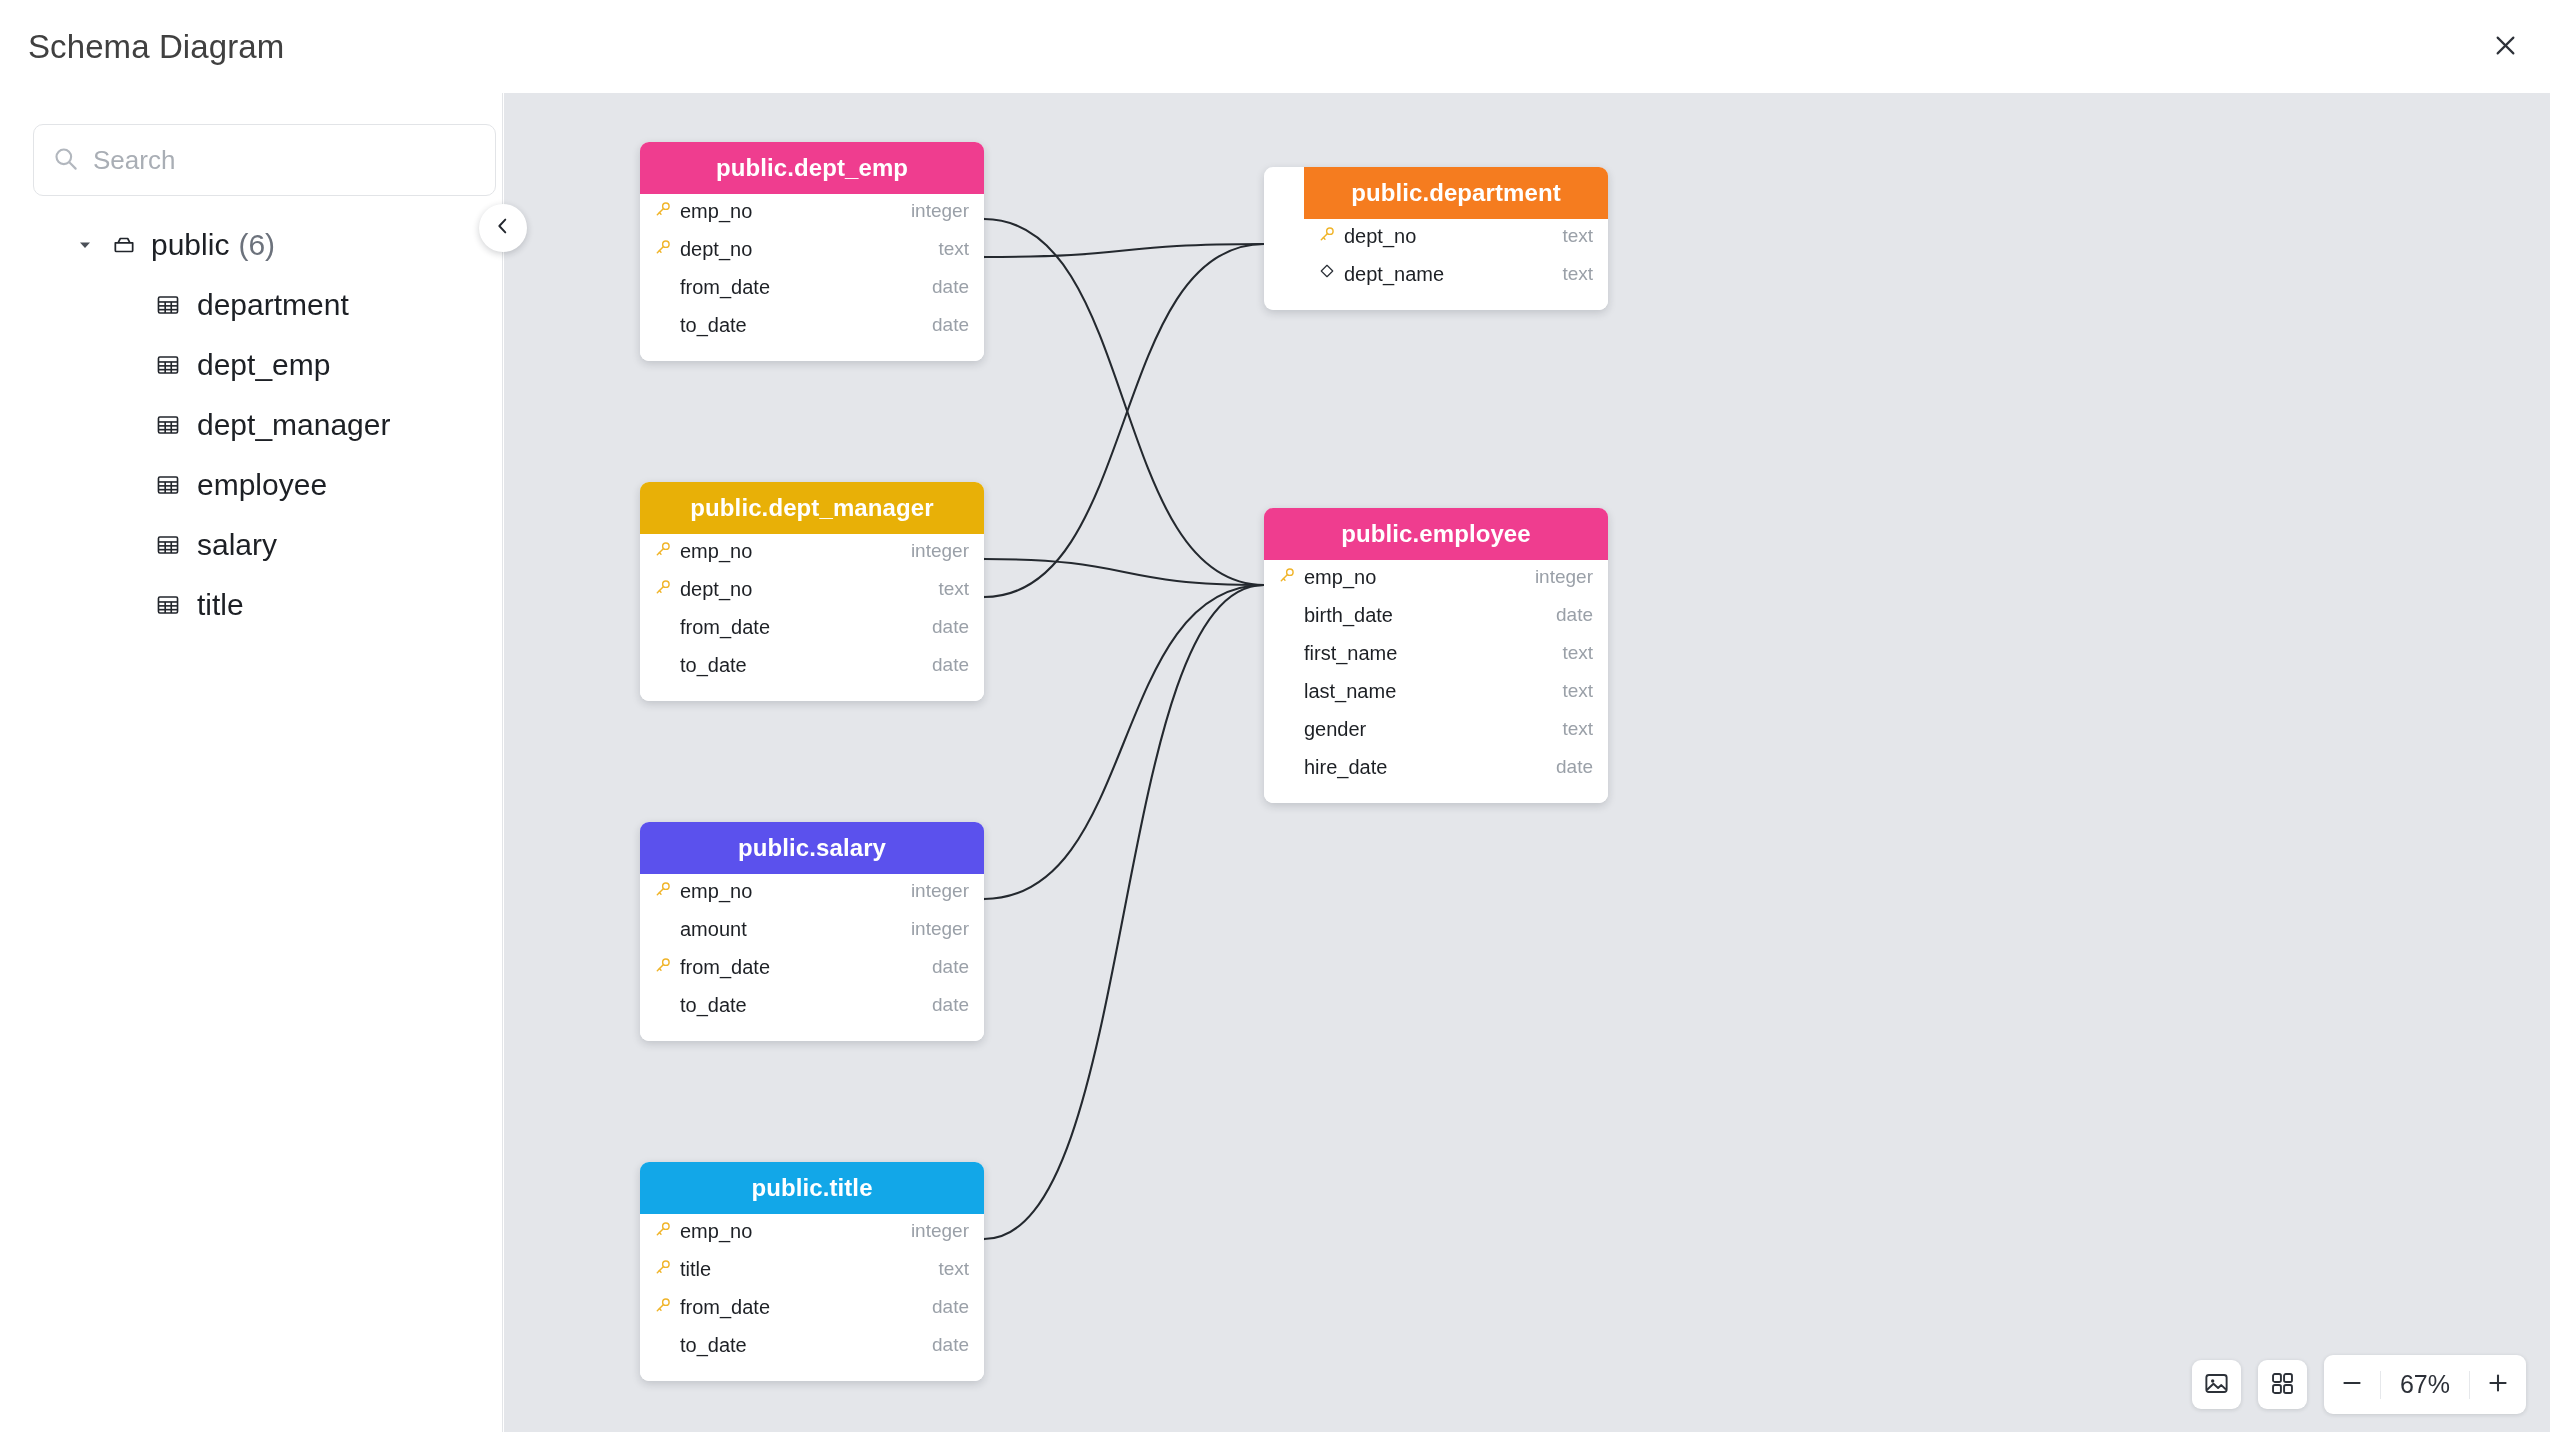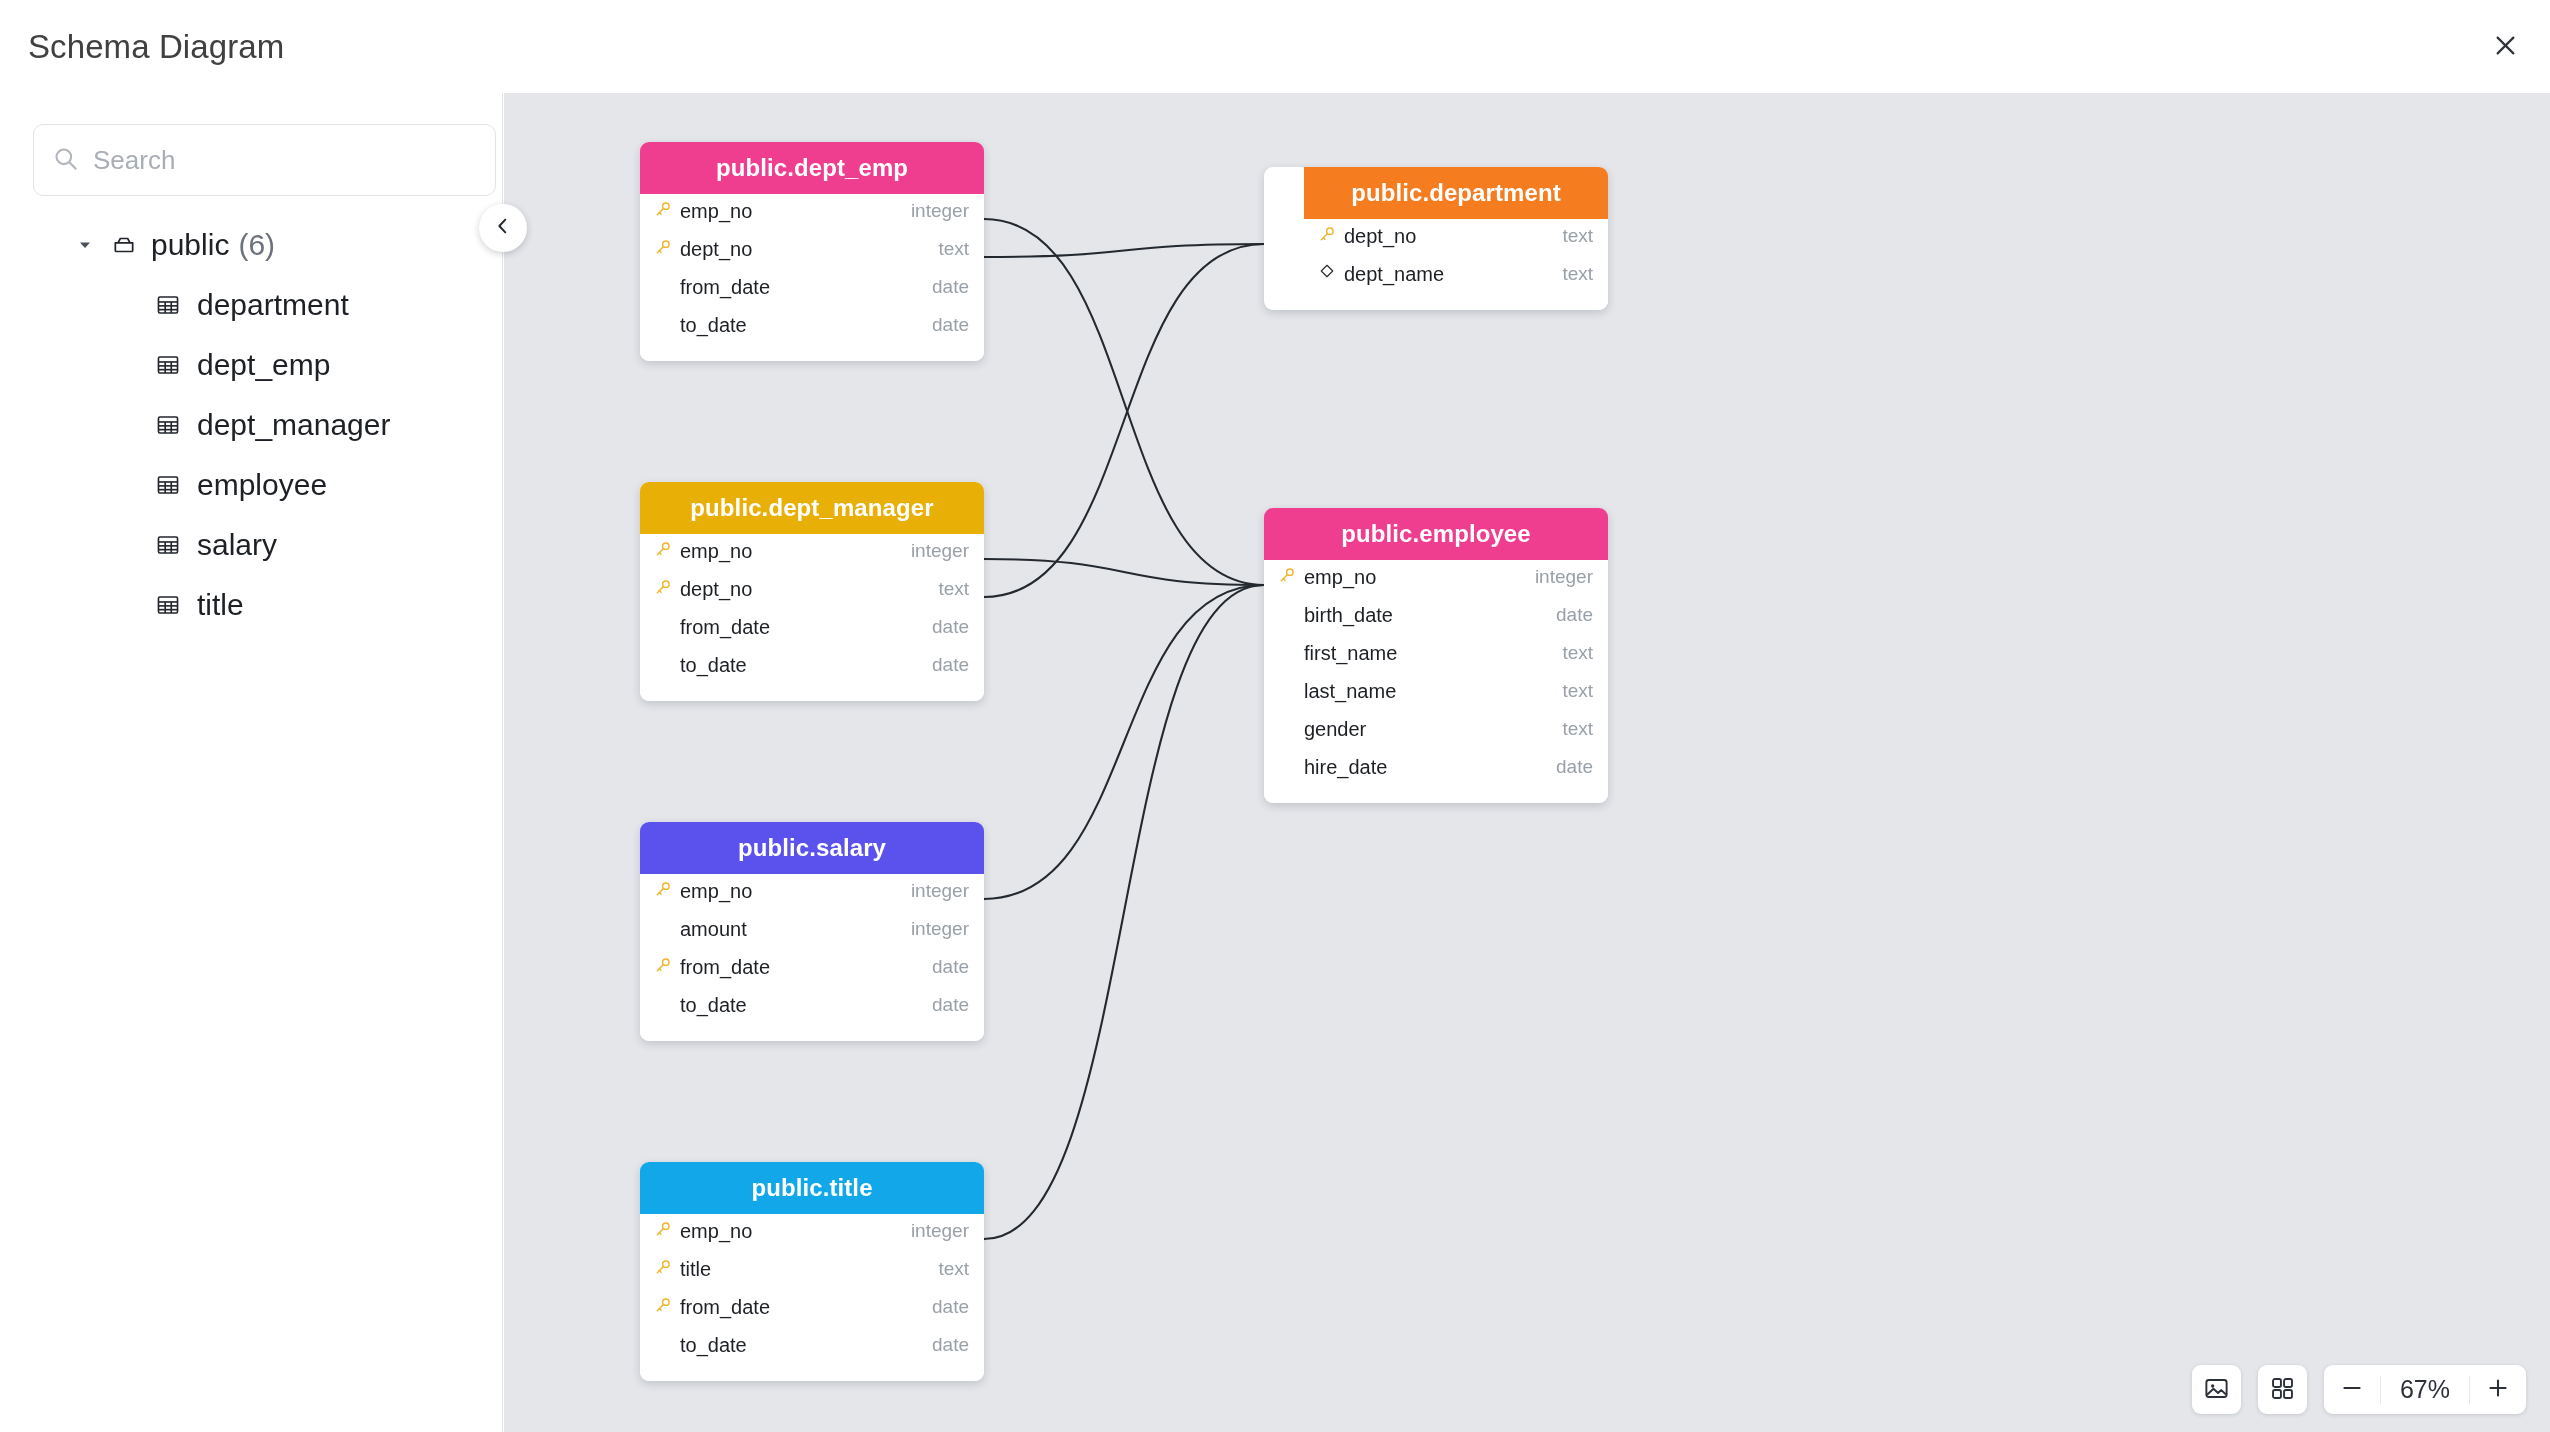--- a/index.html
+++ b/index.html
@@ -176,21 +176,21 @@
     box-shadow: 0 1px 4px rgba(20,25,35,.14);
     display: flex; align-items: center; justify-content: center;
     cursor: pointer;
     padding: 0;
   }
   #zoom-group {
     display: flex; align-items: center;
     background: #ffffff;
     border-radius: 9px;
     box-shadow: 0 1px 4px rgba(20,25,35,.14);
-    height: 49px;
+    height: 59px;
     overflow: hidden;
   }
   .zoom-seg {
     height: 49px;
     display: flex; align-items: center; justify-content: center;
     background: transparent; border: none; cursor: pointer;
     padding: 0;
   }
   #zoom-out, #zoom-in { width: 56px; }
   #zoom-level {

